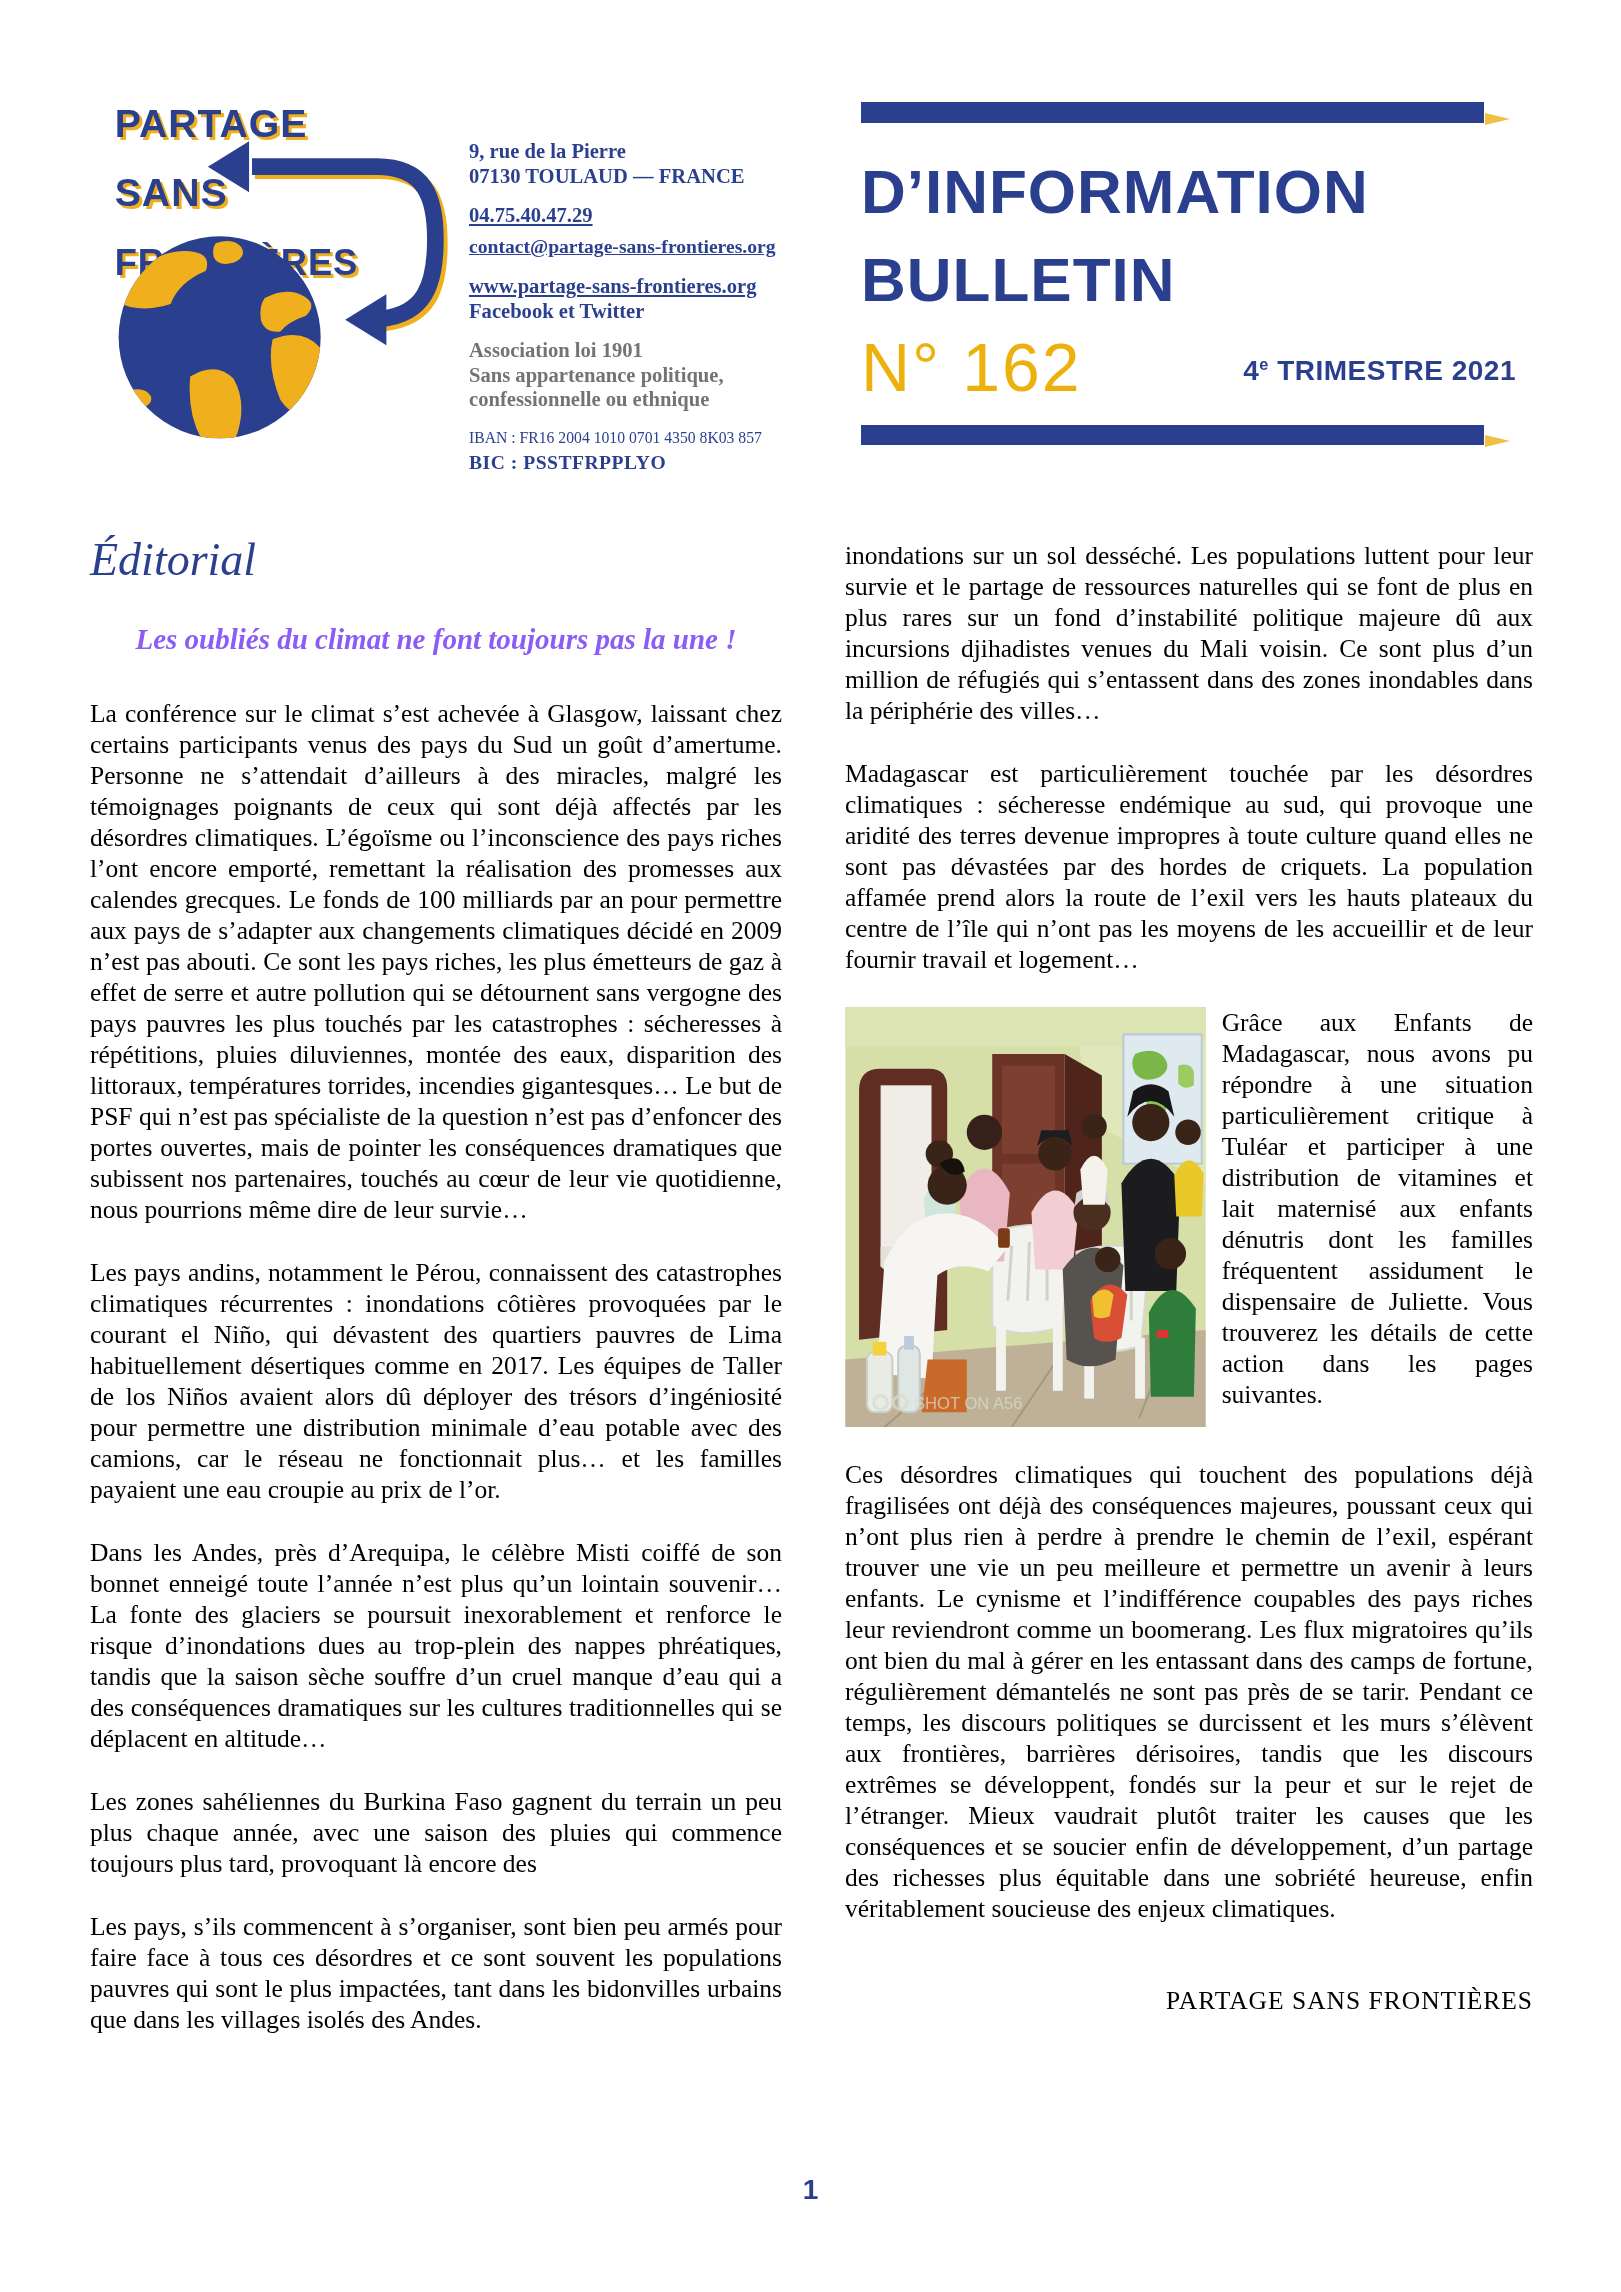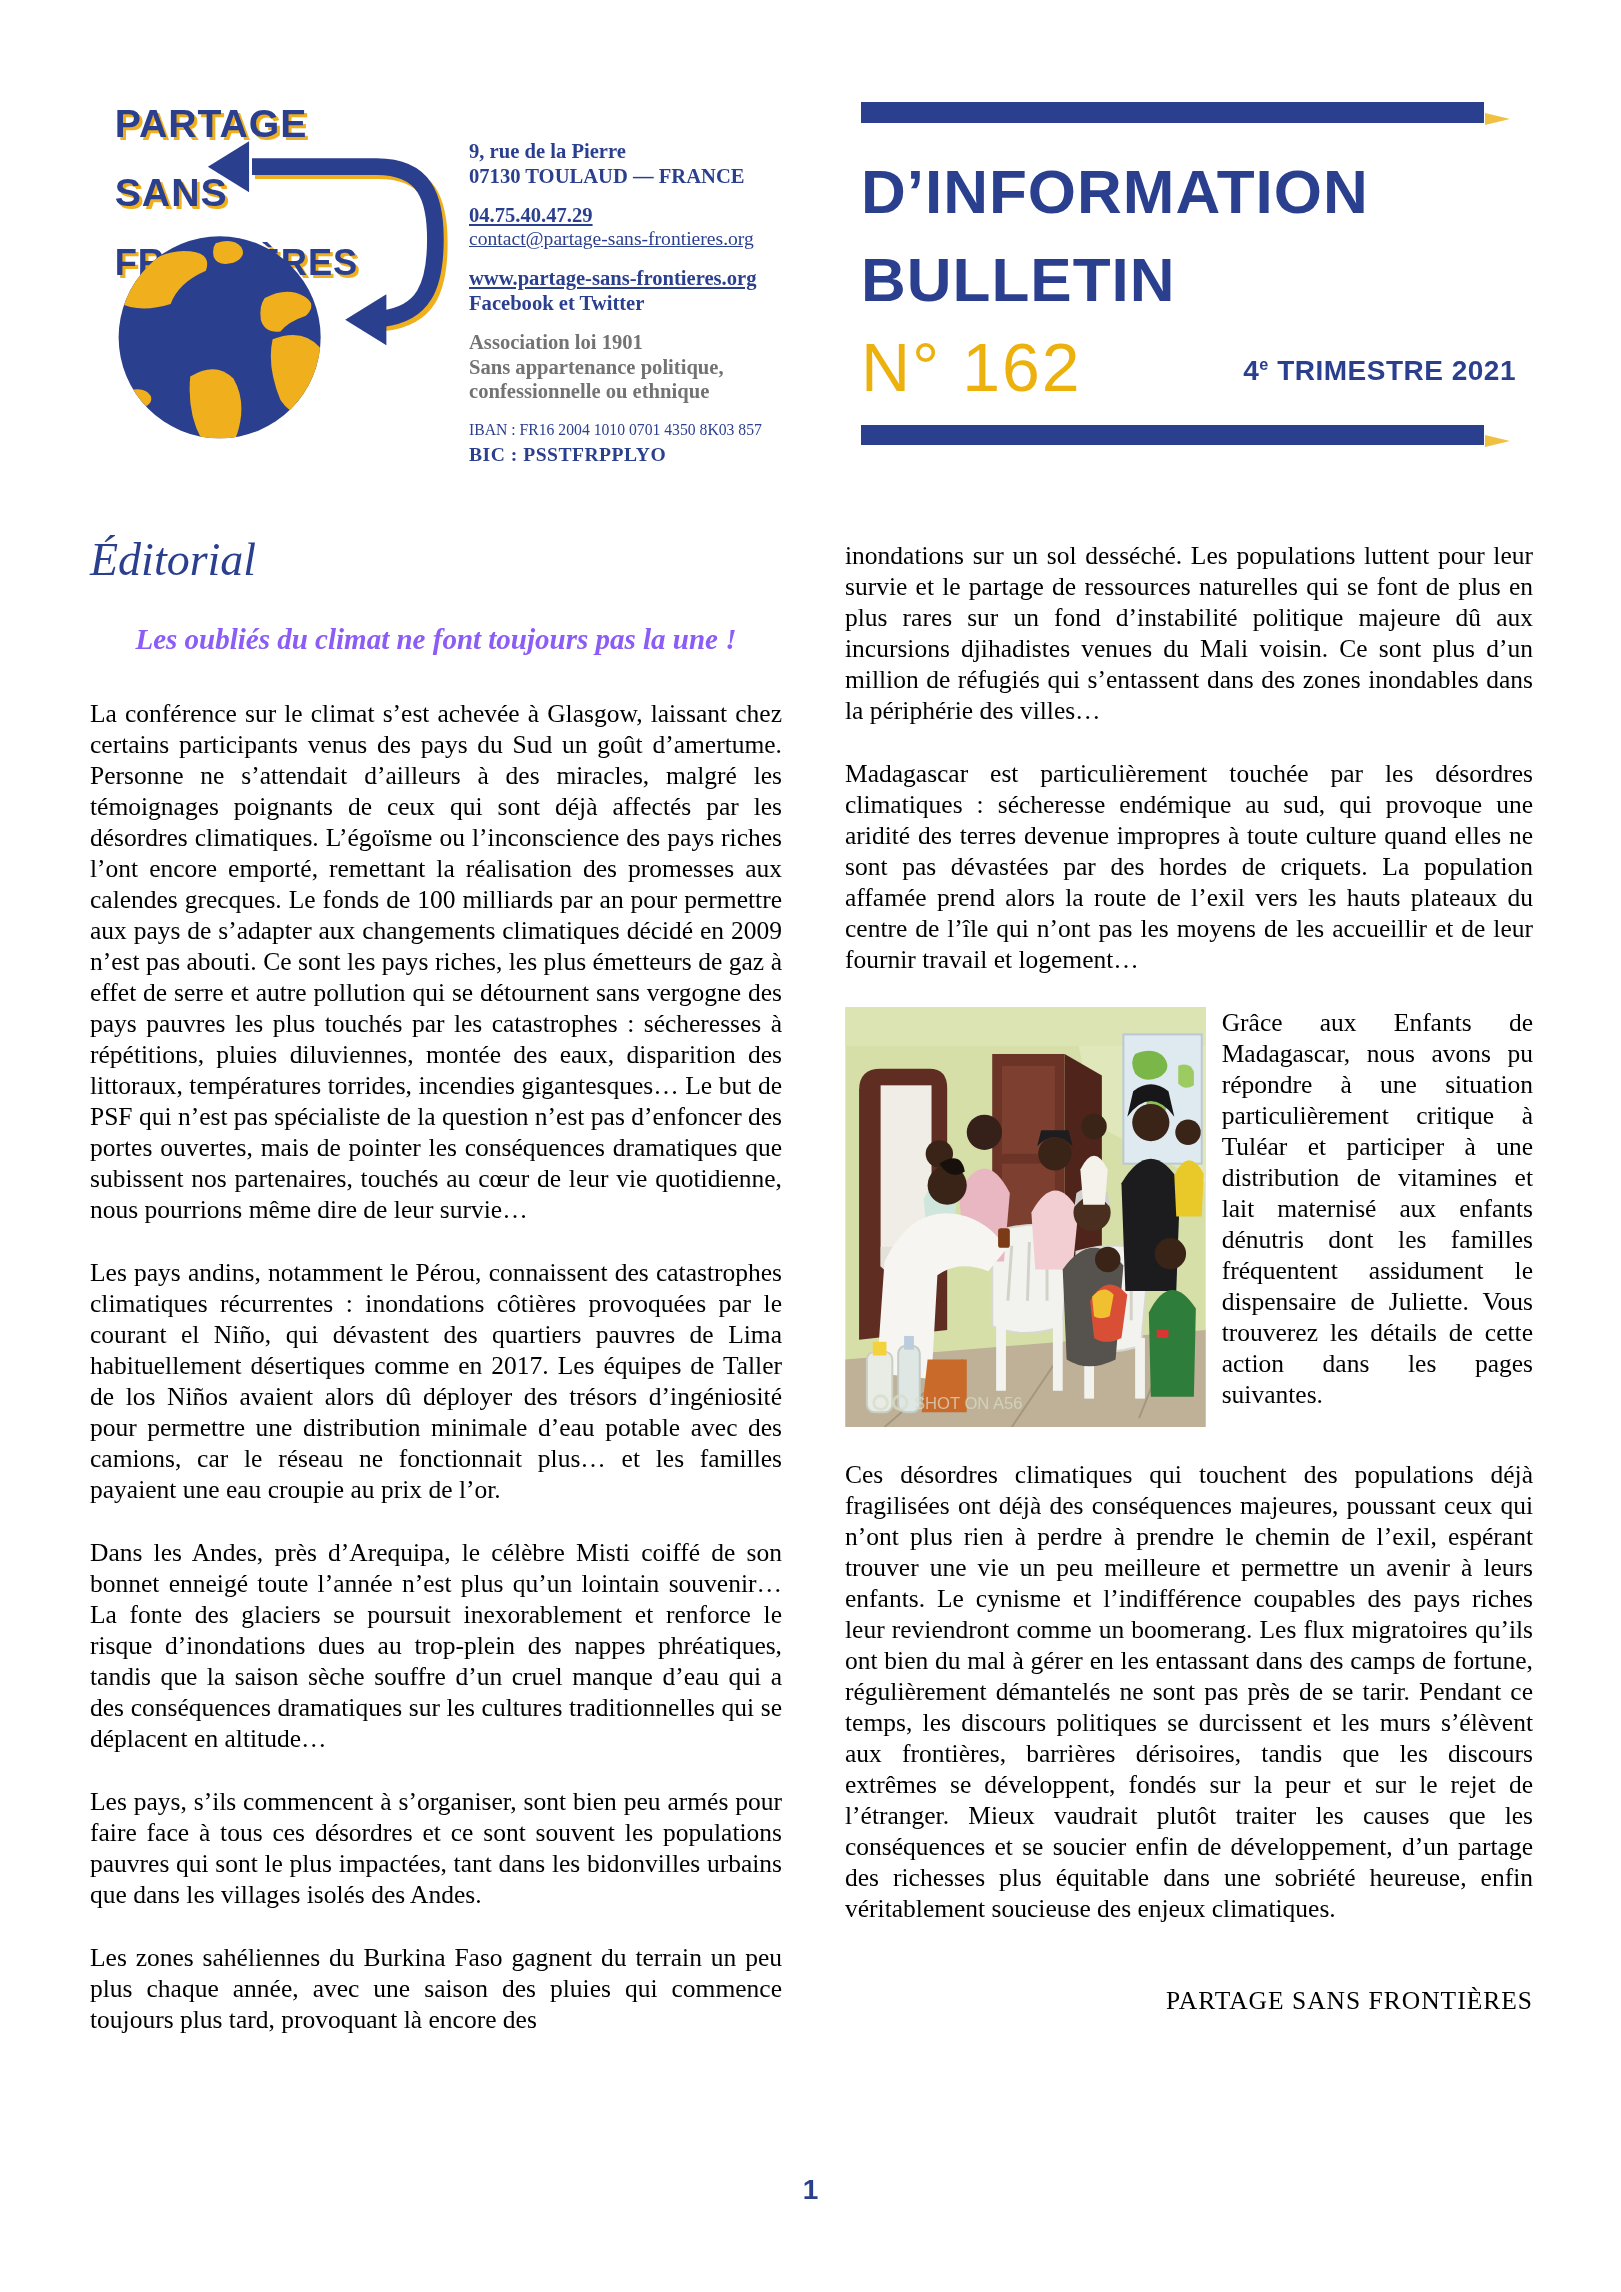--- a/index.html
+++ b/index.html
@@ -9,21 +9,21 @@
 
   .page { position:absolute; inset:0; background:#fff; overflow:hidden; }
 
   
   .logo { position:absolute; left:100px; top:96px; width:355px; height:365px; }
 
   .contact { position:absolute; left:469px; top:139px; width:338px;
              color:#2b3f8f; font-size:20.6px; font-weight:bold; line-height:24.5px; }
   .contact .grp { margin-bottom:14.7px; }
   .contact .lnk { text-decoration:underline; cursor:pointer; }
-  .contact .email { font-weight:normal; font-size:19.6px; }
+  .contact .email { font-weight:bold; font-size:19.6px;margin-top:8px; }
   .contact .gold { color:#737373; }
   .contact .iban { font-weight:normal; font-size:15.7px; letter-spacing:0px; }
   .contact .bic  { font-size:19.6px; letter-spacing:0.5px; }
 
   .masthead { position:absolute; left:861px; top:102px; width:655px;
               font-family:"Liberation Sans", sans-serif; }
   .bar { position:relative; width:623px; height:20.6px; background:#2b3f8f; }
   .bar .tip { position:absolute; right:-25.5px; bottom:-2px; width:0; height:0;
               border-left:25.5px solid #f0c040; border-top:6.9px solid transparent;
               border-bottom:6.9px solid transparent; }
@@ -146,22 +146,22 @@
   </div>
 
   <div class="columns">
 
     <div class="col left">
       <div class="ed-heading">Éditorial</div>
       <div class="ed-subtitle">Les oubliés du climat ne font toujours pas la une !</div>
       <p class="first">La conférence sur le climat s’est achevée à Glasgow, laissant chez certains participants venus des pays du Sud un goût d’amertume. Personne ne s’attendait d’ailleurs à des miracles, malgré les témoignages poignants de ceux qui sont déjà affectés par les désordres climatiques. L’égoïsme ou l’inconscience des pays riches l’ont encore emporté, remettant la réalisation des promesses aux calendes grecques. Le fonds de 100 milliards par an pour permettre aux pays de s’adapter aux changements climatiques décidé en 2009 n’est pas abouti. Ce sont les pays riches, les plus émetteurs de gaz à effet de serre et autre pollution qui se détournent sans vergogne des pays pauvres les plus touchés par les catastrophes : sécheresses à répétitions, pluies diluviennes, montée des eaux, disparition des littoraux, températures torrides, incendies gigantesques… Le but de PSF qui n’est pas spécialiste de la question n’est pas d’enfoncer des portes ouvertes, mais de pointer les conséquences dramatiques que subissent nos partenaires, touchés au cœur de leur vie quotidienne, nous pourrions même dire de leur survie…</p>
       <p>Les pays andins, notamment le Pérou, connaissent des catastrophes climatiques récurrentes : inondations côtières provoquées par le courant el Niño, qui dévastent des quartiers pauvres de Lima habituellement désertiques comme en 2017. Les équipes de Taller de los Niños avaient alors dû déployer des trésors d’ingéniosité pour permettre une distribution minimale d’eau potable avec des camions, car le réseau ne fonctionnait plus… et les familles payaient une eau croupie au prix de l’or.</p>
       <p>Dans les Andes, près d’Arequipa, le célèbre Misti coiffé de son bonnet enneigé toute l’année n’est plus qu’un lointain souvenir… La fonte des glaciers se poursuit inexorablement et renforce le risque d’inondations dues au trop-plein des nappes phréatiques, tandis que la saison sèche souffre d’un cruel manque d’eau qui a des conséquences dramatiques sur les cultures traditionnelles qui se déplacent en altitude…</p>
+      <p>Les zones sahéliennes du Burkina Faso gagnent du terrain un peu plus chaque année, avec une saison des pluies qui commence toujours plus tard, provoquant là encore des</p>
       <p>Les pays, s’ils commencent à s’organiser, sont bien peu armés pour faire face à tous ces désordres et ce sont souvent les populations pauvres qui sont le plus impactées, tant dans les bidonvilles urbains que dans les villages isolés des Andes.</p>
-      <p>Les zones sahéliennes du Burkina Faso gagnent du terrain un peu plus chaque année, avec une saison des pluies qui commence toujours plus tard, provoquant là encore des</p>
     </div>
 
     <div class="col right">
       <p>inondations sur un sol desséché. Les populations luttent pour leur survie et le partage de ressources naturelles qui se font de plus en plus rares sur un fond d’instabilité politique majeure dû aux incursions djihadistes venues du Mali voisin. Ce sont plus d’un million de réfugiés qui s’entassent dans des zones inondables dans la périphérie des villes…</p>
       <p>Madagascar est particulièrement touchée par les désordres climatiques : sécheresse endémique au sud, qui provoque une aridité des terres devenue impropres à toute culture quand elles ne sont pas dévastées par des hordes de criquets. La population affamée prend alors la route de l’exil vers les hauts plateaux du centre de l’île qui n’ont pas les moyens de les accueillir et de leur fournir travail et logement…</p>
 
       <div class="photo-block">
 
         <svg class="photo" viewBox="0 0 368 429" xmlns="http://www.w3.org/2000/svg" style="font-size:26px">
           <rect width="368" height="429" fill="#d6dfa8"></rect>

